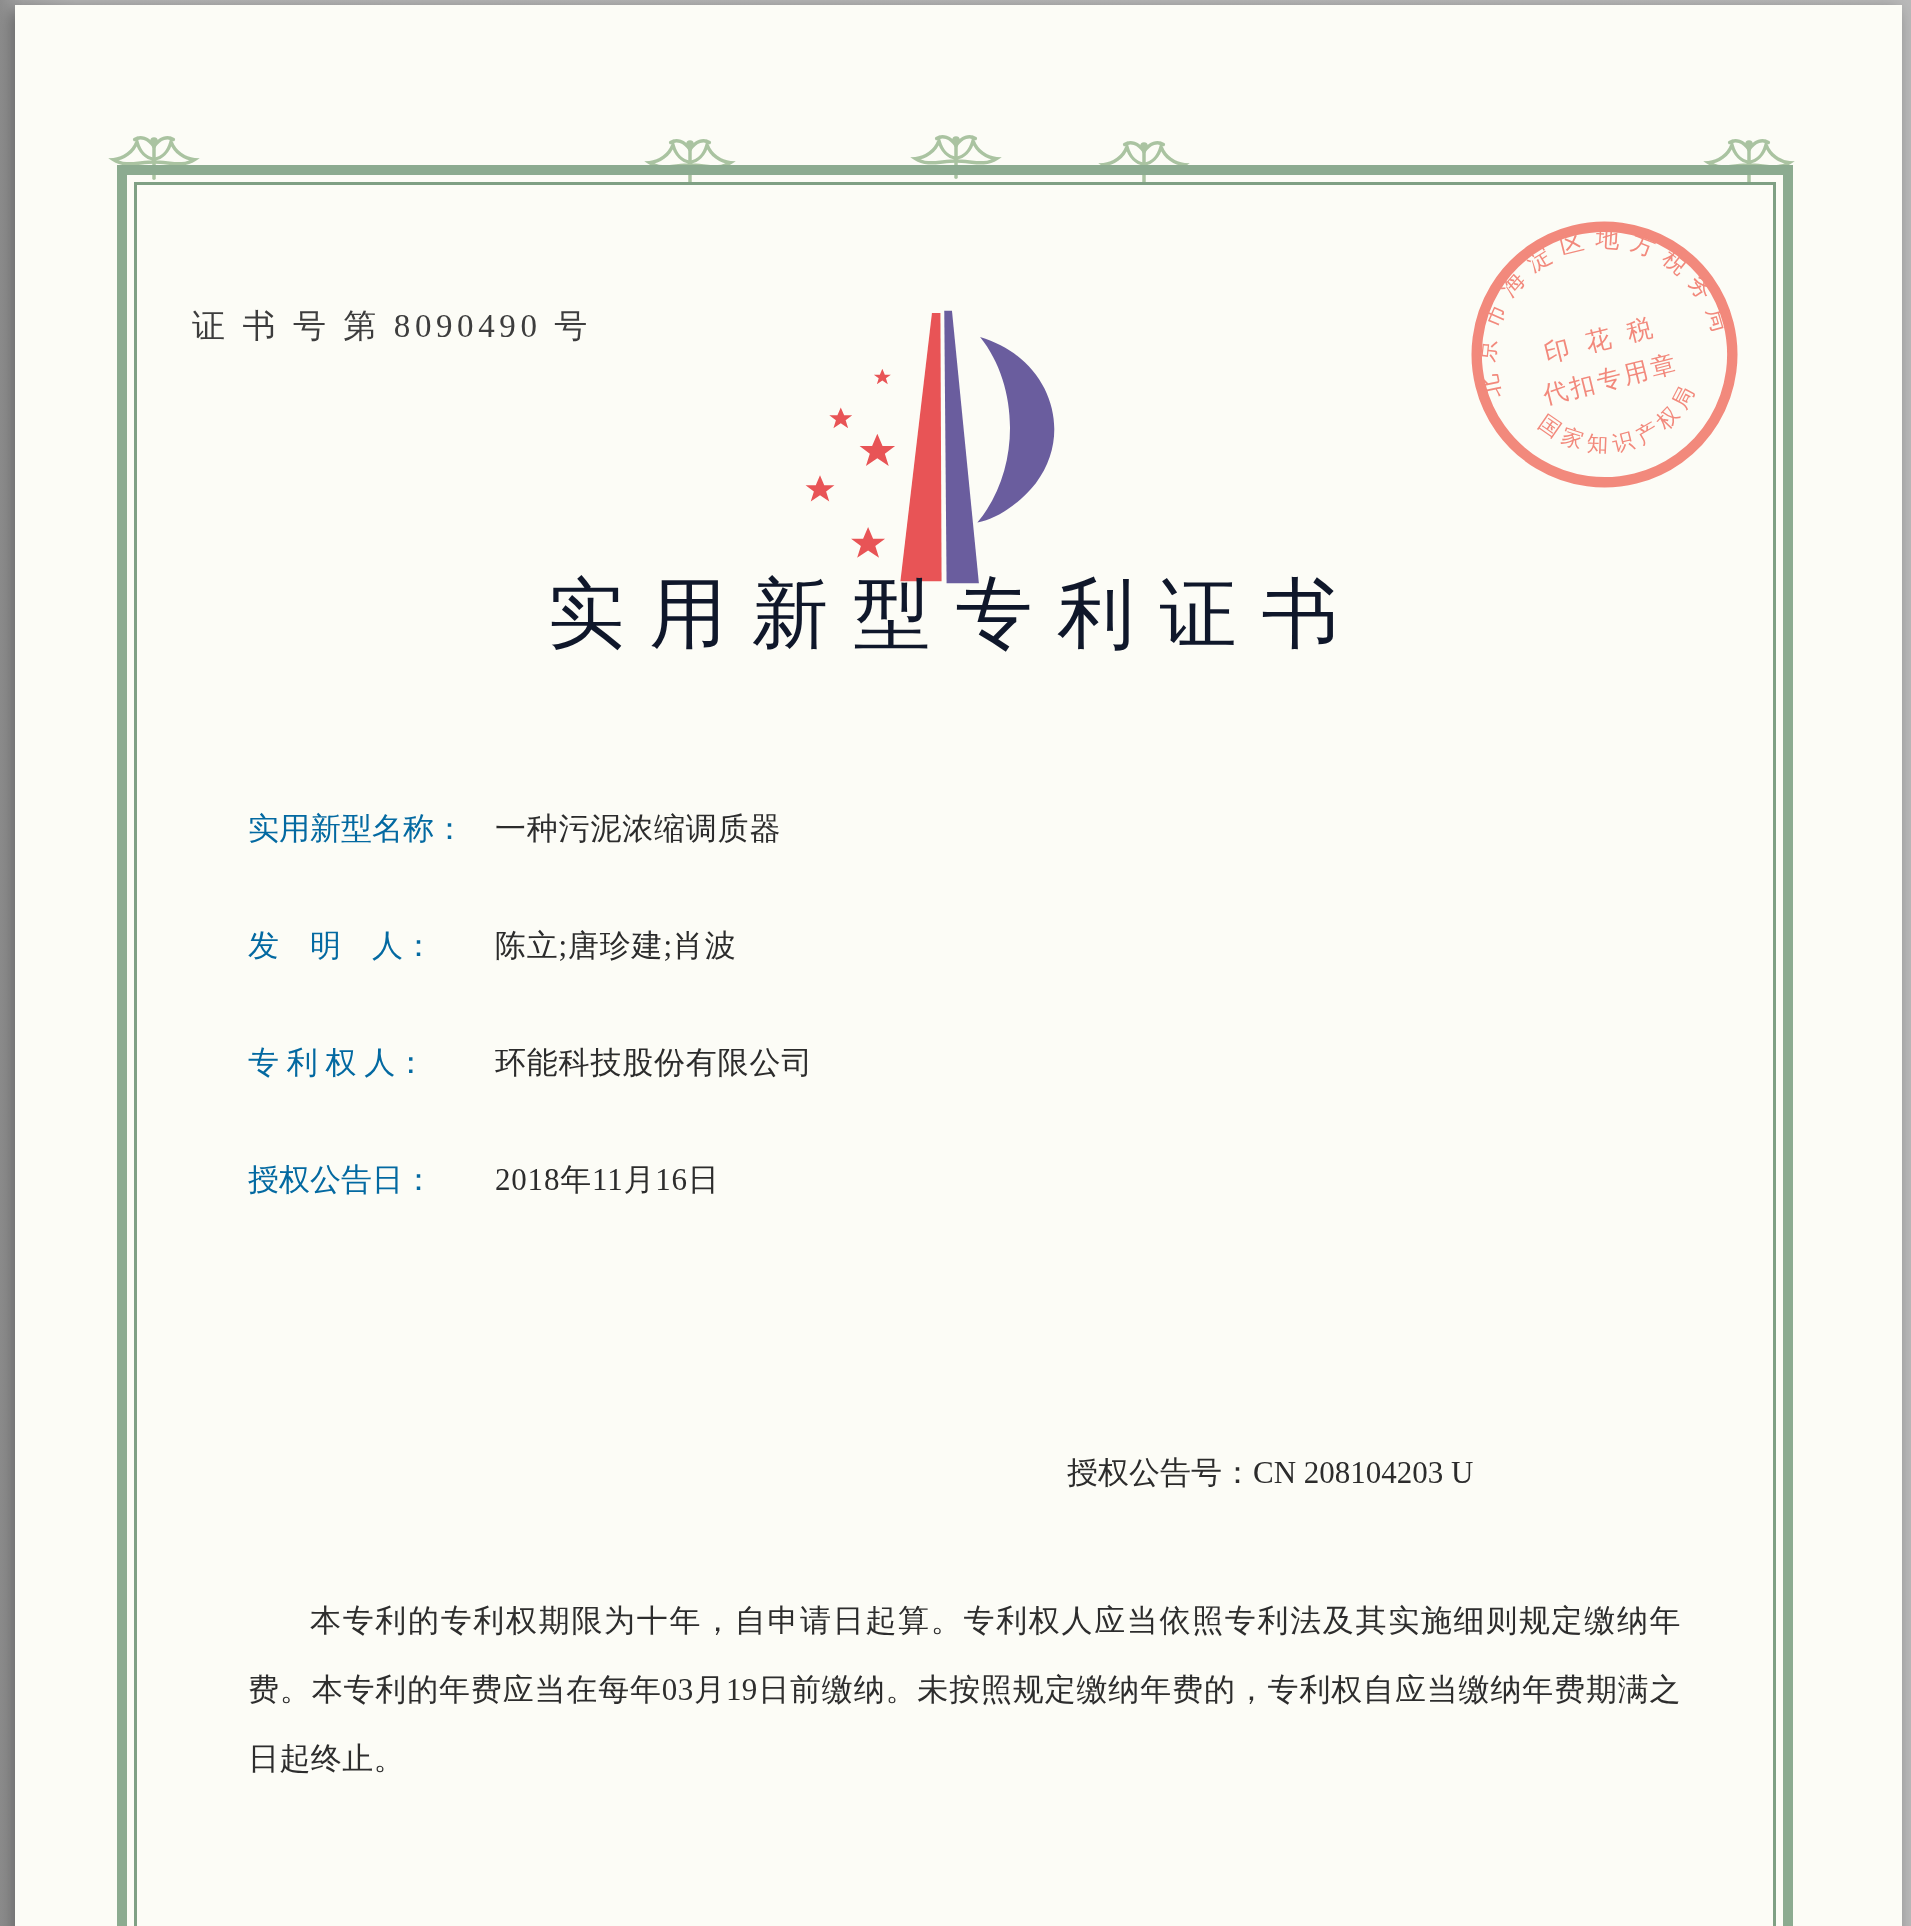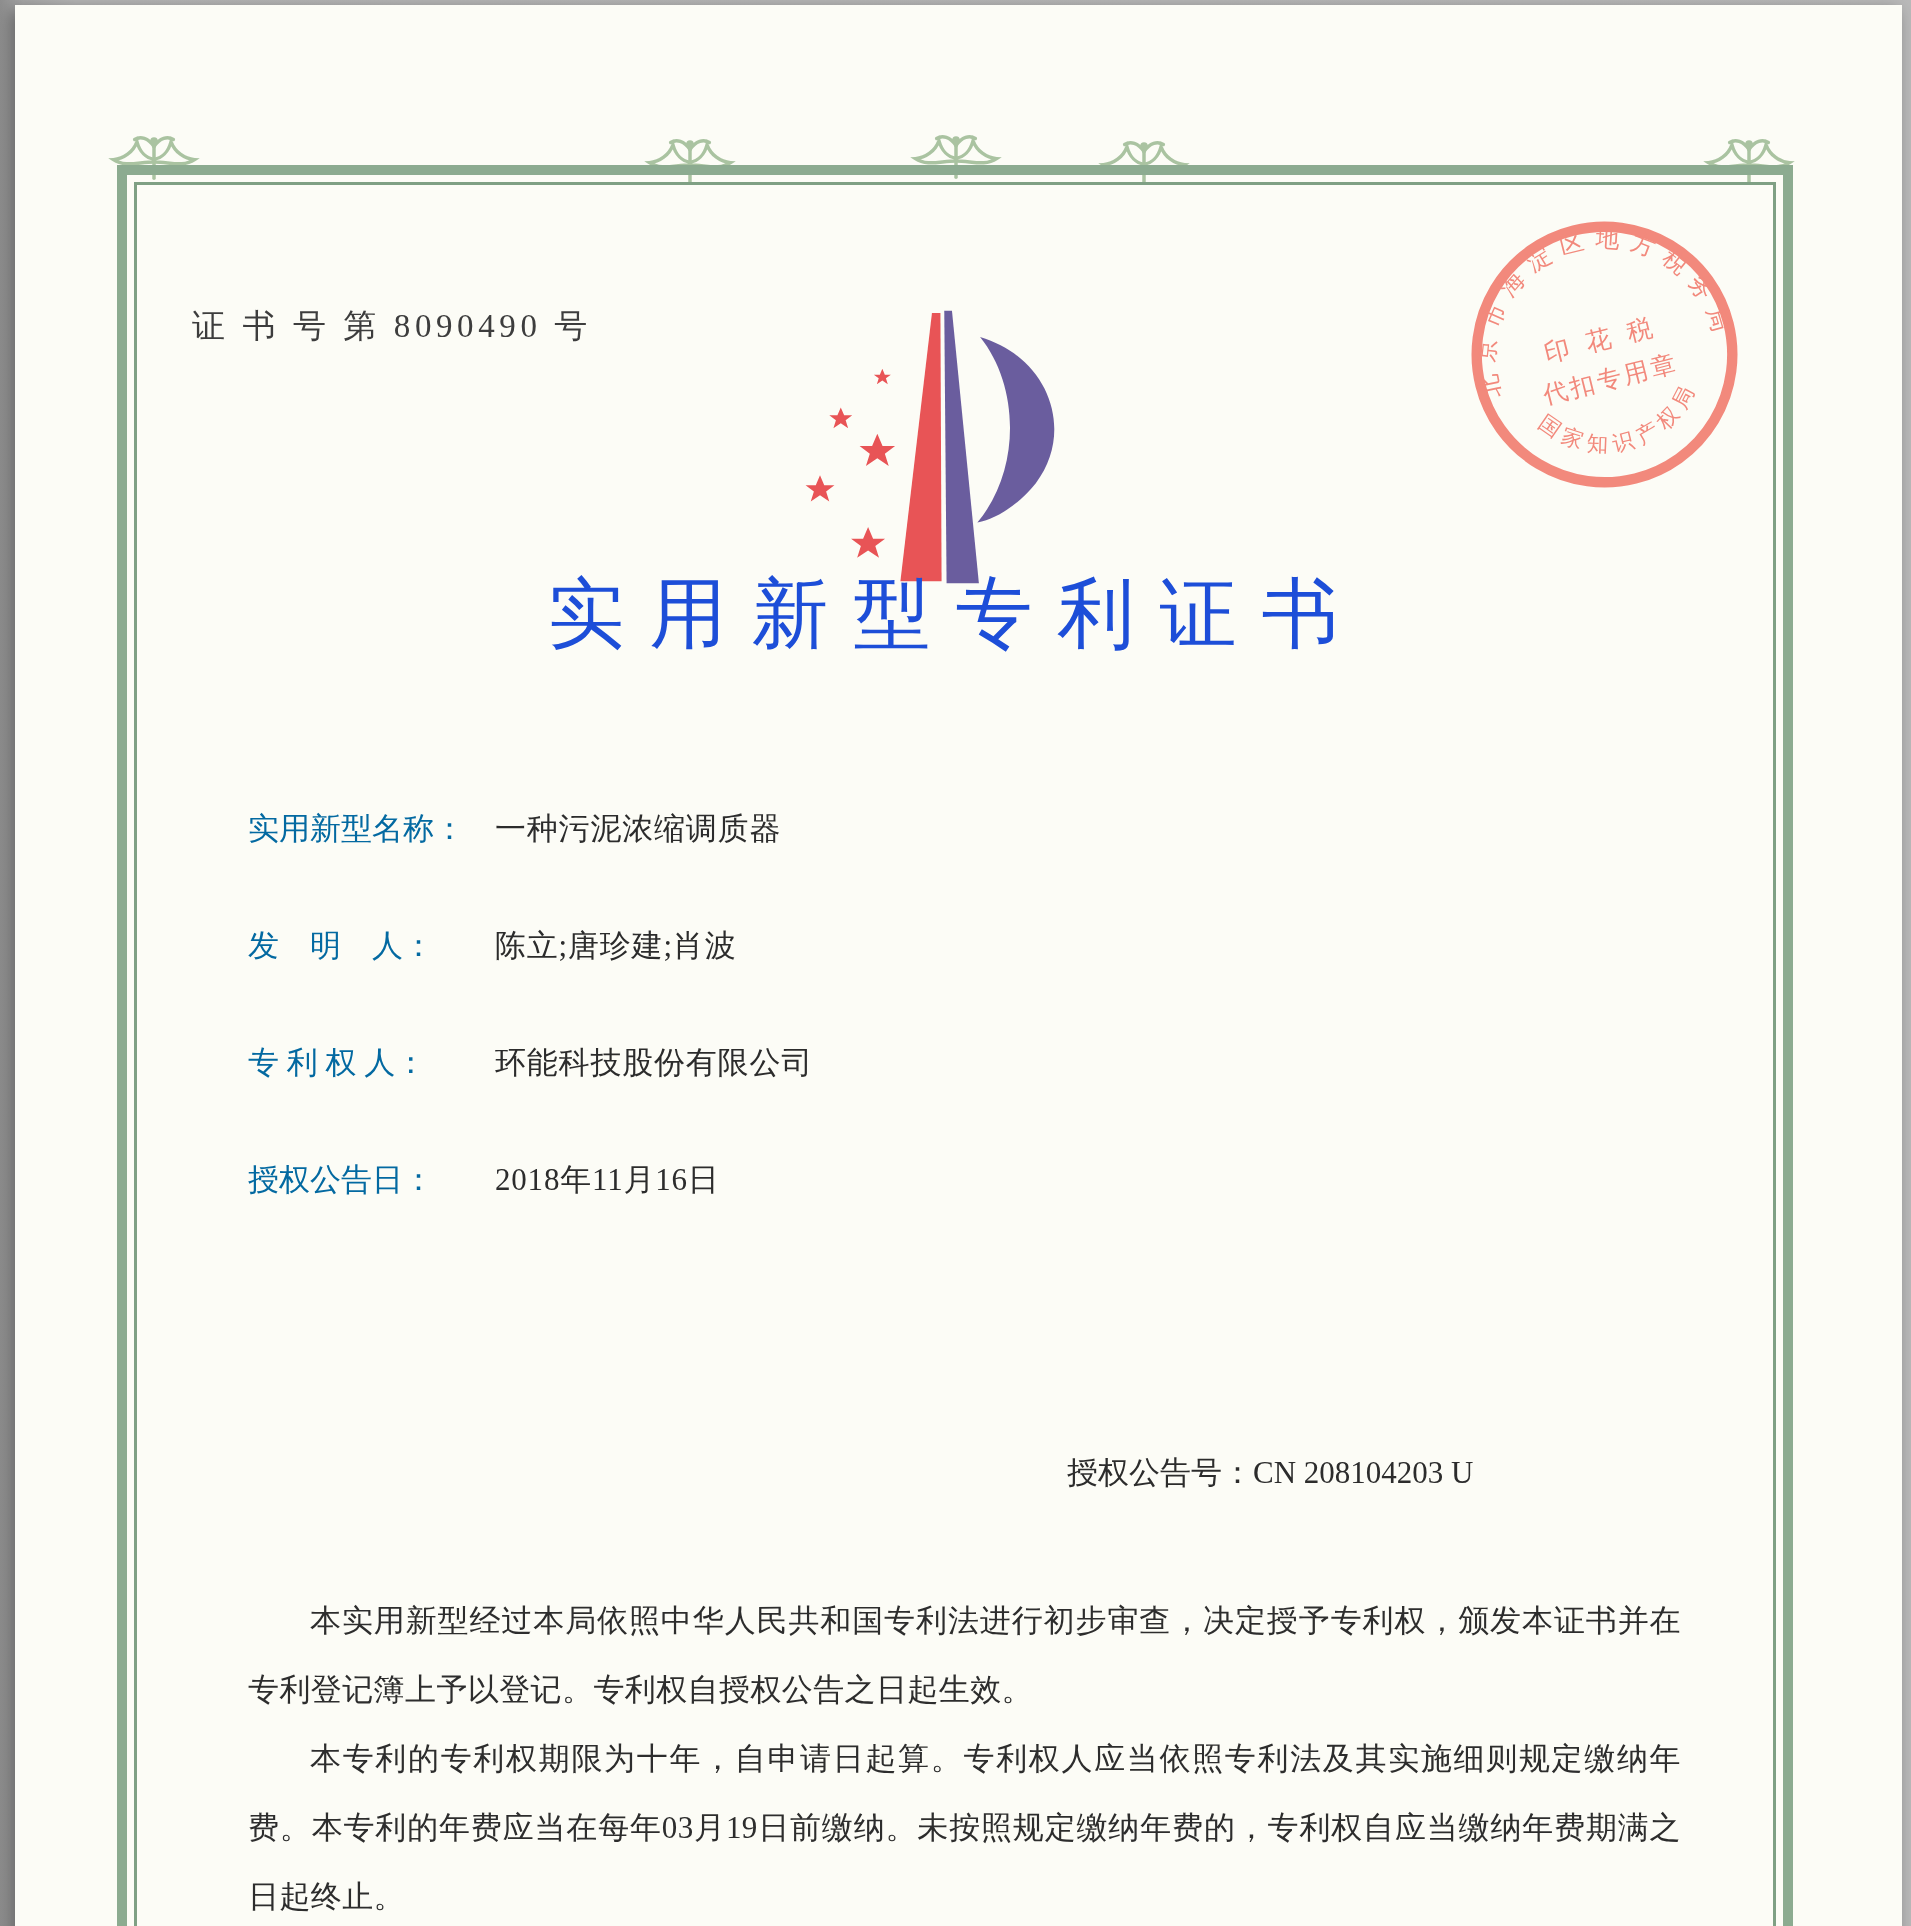--- a/index.html
+++ b/index.html
@@ -13,21 +13,21 @@
   
   .frame-outer{position:absolute;left:117px;top:165px;width:1676px;height:2401px;
     border:10px solid #8cab90;box-sizing:border-box;}
   .frame-inner{position:absolute;left:7px;top:7px;right:7px;bottom:7px;
     border:3.1px solid #7fa084;box-sizing:border-box;}
   .ornament{position:absolute;width:116px;height:62px;opacity:.95;}
   
   .cert-no{position:absolute;left:192px;top:304px;font-size:33px;letter-spacing:4.6px;color:#3d3d3d;white-space:pre;}
   
   .title{position:absolute;left:0;top:563px;width:1911px;text-align:center;
-    font-size:77px;letter-spacing:25px;color:#1d4ed8;font-weight:400;white-space:pre;}
+    font-size:77px;letter-spacing:25px;color:#0f172a;font-weight:400;white-space:pre;}
   
   .fields{position:absolute;left:248px;top:807px;}
   .row{height:117px;font-size:31px;line-height:43px;white-space:pre;}
   .row .lbl{display:inline-block;width:247px;color:#0369a1;}
   .row .val{color:#2c2c2c;letter-spacing:0.8px;}
   .grant-pub{position:absolute;left:1067px;top:1452px;font-size:31px;white-space:pre;color:#2c2c2c;}
   
   .body-text{position:absolute;left:248px;top:1586px;width:1433px;font-size:31px;
     line-height:69px;text-align:justify;color:#2d2d2d;}
   .body-text p{margin:0;text-indent:2em;letter-spacing:0.4px;}
@@ -111,17 +111,16 @@
 <div class="fields">
   <div class="row"><span class="lbl">实用新型名称：</span><span class="val">一种污泥浓缩调质器</span></div>
   <div class="row"><span class="lbl">发　明　人：</span><span class="val">陈立;唐珍建;肖波</span></div>
   <div class="row"><span class="lbl">专 利 权 人：</span><span class="val">环能科技股份有限公司</span></div>
   <div class="row"><span class="lbl">授权公告日：</span><span class="val">2018年11月16日</span></div>
 </div>
 
 <div class="grant-pub"><span>授权公告号：</span><span>CN 208104203 U</span></div>
 
 <div class="body-text">
-  <p>本实用新型经过本局依照中华人民共和国专利法进行初步审查，决定授予专利权，颁发本证书并在专利登记簿上予以登记。专利权自授权公告之日起生效。</p>
   <p>本专利的专利权期限为十年，自申请日起算。专利权人应当依照专利法及其实施细则规定缴纳年费。本专利的年费应当在每年03月19日前缴纳。未按照规定缴纳年费的，专利权自应当缴纳年费期满之日起终止。</p>
 
 </div>
 
 
 </body></html>

